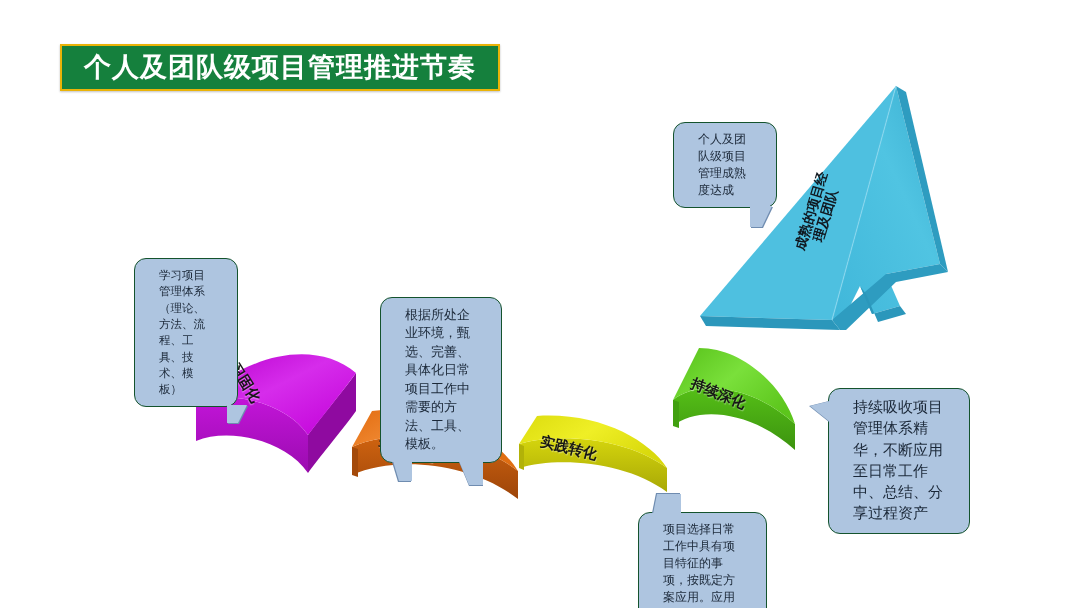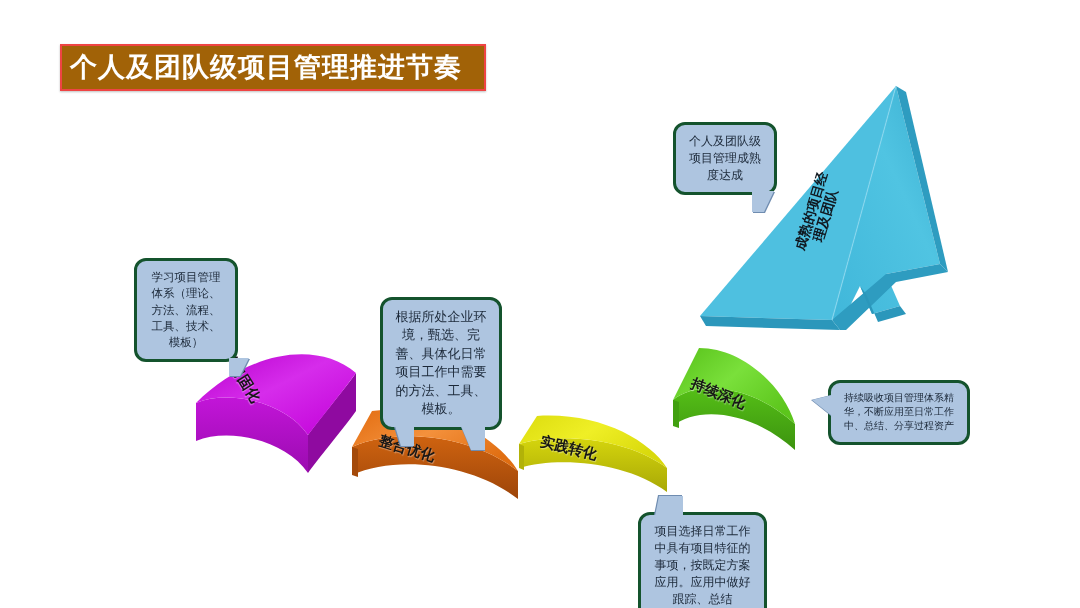--- a/index.html
+++ b/index.html
@@ -9,47 +9,46 @@
     font-family:"Liberation Sans","DejaVu Sans",sans-serif;
     overflow:hidden;
     position:relative;
   }
   #slide{position:absolute;inset:0;background:#fff;}
 
   
   .title-bar{
     position:absolute;
     left:60px;top:44px;
-    padding:7px 22px 9px 8px;
-    background:#a16207;
-    border:2px solid #ef4444;
+    padding:7px 22px 9px 22px;
+    background:#15803d;
+    border:2px solid #eab308;
     box-shadow:0 1px 2px rgba(0,0,0,.25);
   }
   .title-bar .title-text{
     color:#ffffff;
     font-size:27px;
     font-weight:bold;
     letter-spacing:1px;
     line-height:1;
     white-space:nowrap;
     font-family:"DejaVu Sans","Liberation Sans",sans-serif;
   }
 
   
   .callout{
     position:absolute;
     background:#aec5e0;
-    border:3px solid #14532d;
+    border:1px solid #14532d;
     border-radius:12px;
     color:#1b2838;
-    padding:8px 9px;
+    padding:8px 24px;
     line-height:1.42;
     box-sizing:border-box;
     font-family:"DejaVu Sans","Liberation Sans",sans-serif;
-    text-align:center;
   }
   .callout .ctxt{display:block;}
   .tail{position:absolute;width:0;height:0;}
 
   
   #callout-learn{ left:134px; top:258px; width:104px; font-size:11.5px; }
   #callout-learn .tail{
     left:92px; bottom:-17px;
     border-left:11px solid #aec5e0;
     border-right:9px solid transparent;
@@ -79,21 +78,21 @@
   #callout-practice{ left:638px; top:512px; width:129px; font-size:12px; }
   #callout-practice .tail{
     left:14px; top:-19px;
     border-right:24px solid #aec5e0;
     border-left:4px solid transparent;
     border-bottom:20px solid #aec5e0;
     filter:drop-shadow(-1px -1px 0 #6f8cb0);
   }
 
   
-  #callout-deepen{ left:828px; top:380px; width:142px; font-size:10px; }
+  #callout-deepen{ left:828px; top:388px; width:142px; font-size:15px; }
   #callout-deepen .tail{
     left:-19px; top:12px;
     border-top:5px solid transparent;
     border-bottom:16px solid transparent;
     border-right:20px solid #aec5e0;
     filter:drop-shadow(-1px 0 0 #6f8cb0);
   }
 
   
   #callout-maturity{ left:673px; top:122px; width:104px; font-size:12px; }

